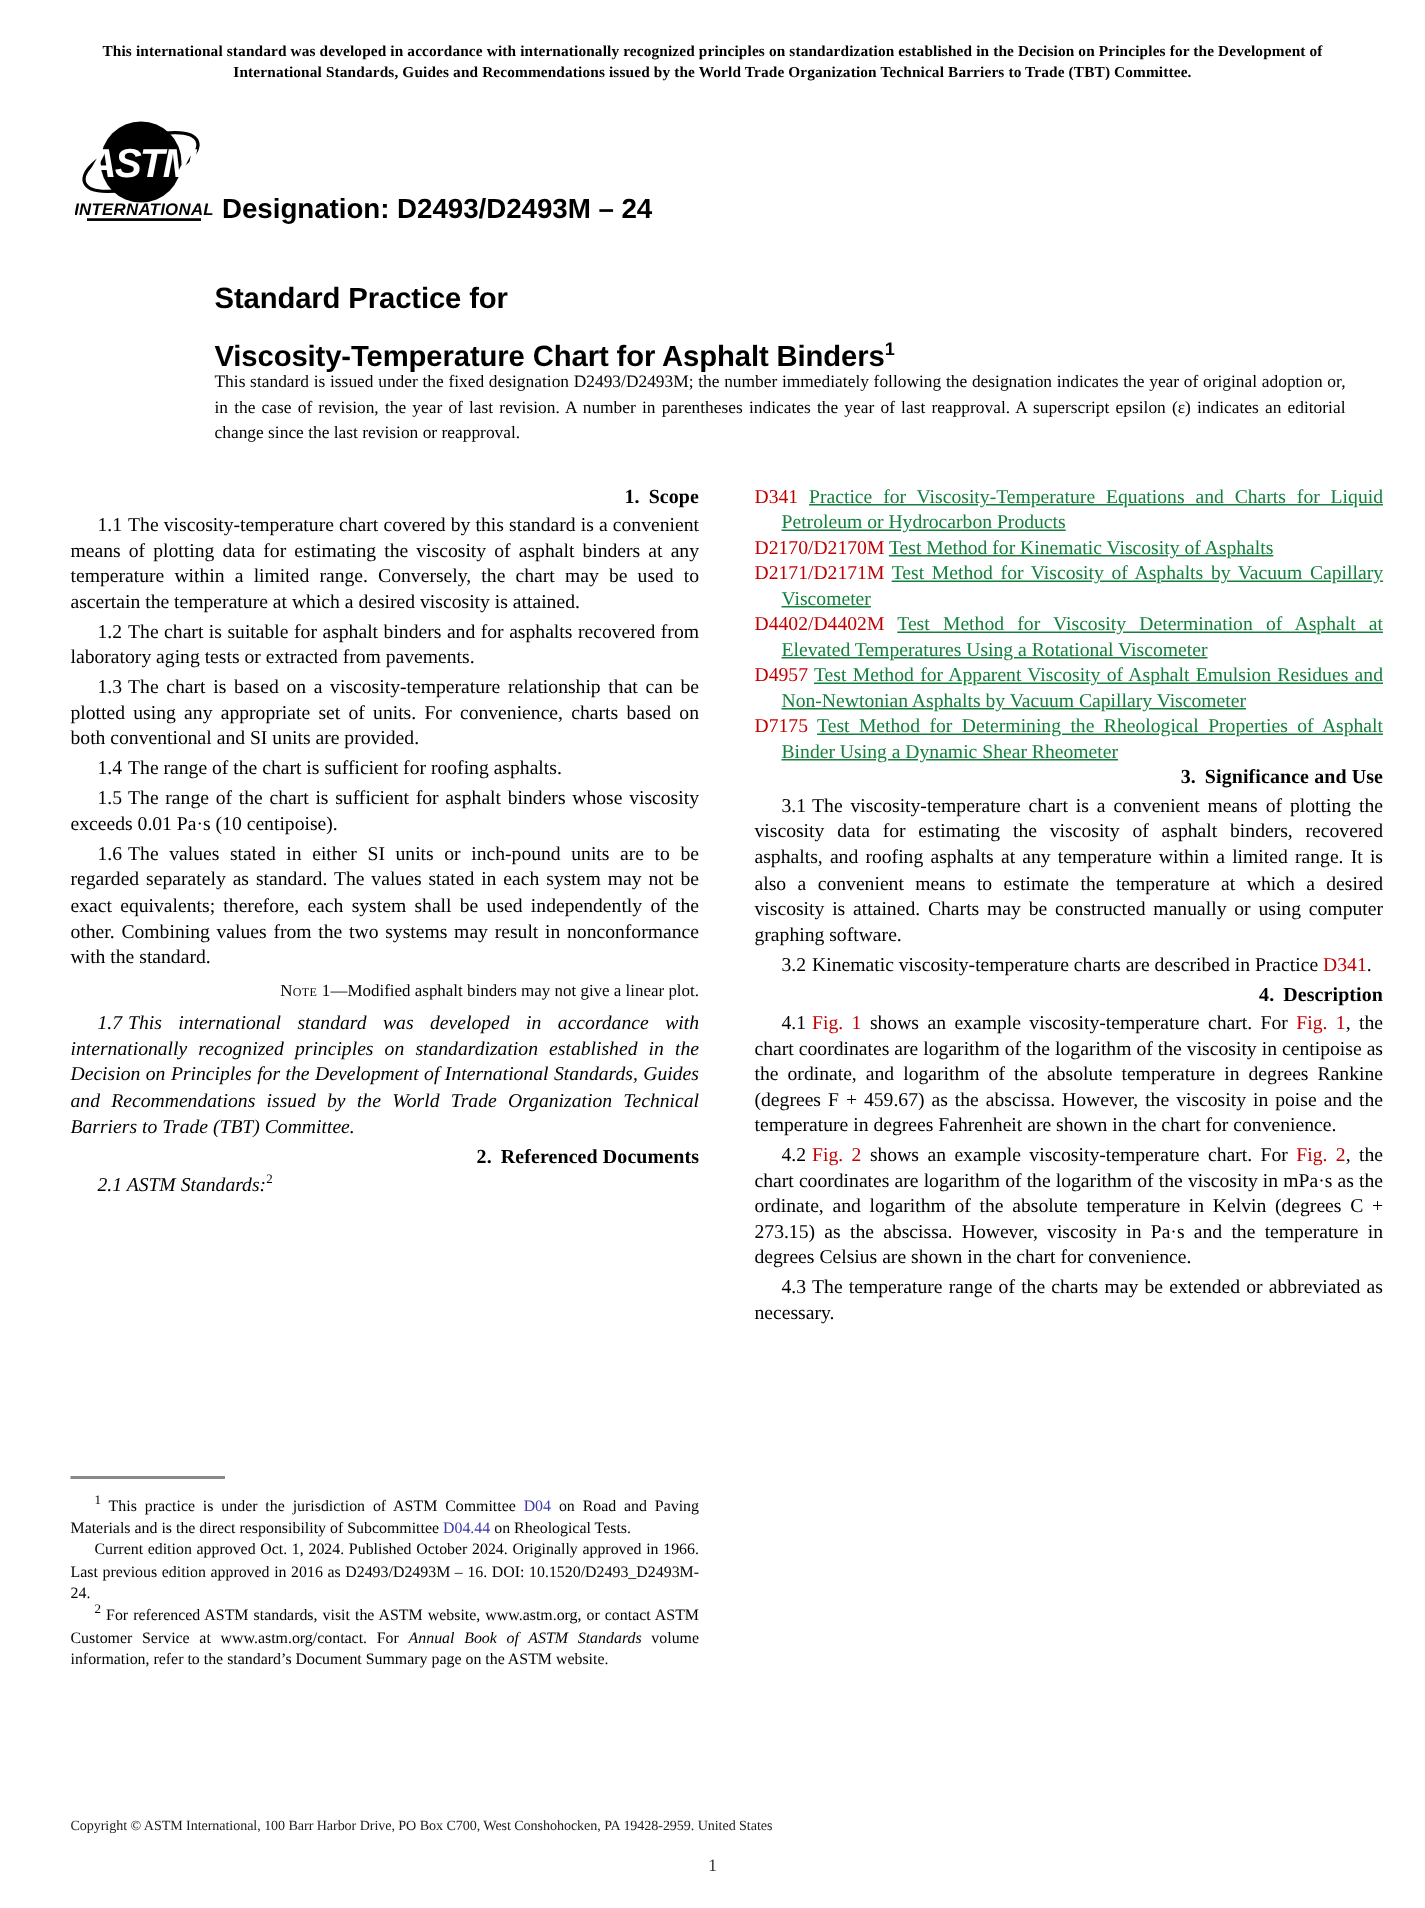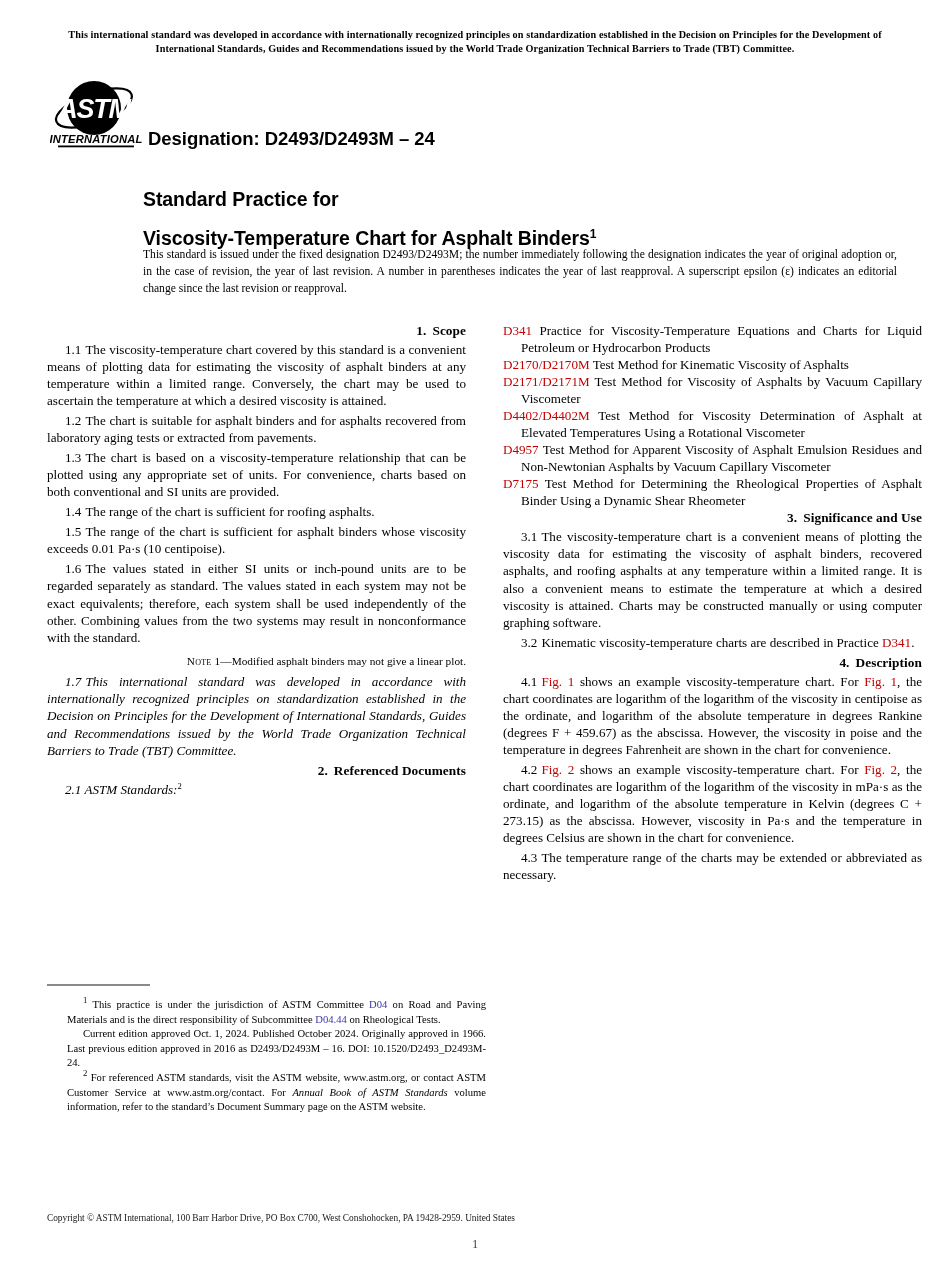--- a/index.html
+++ b/index.html
@@ -148,21 +148,21 @@
   }
   .ref-list li {
     margin: 0 0 0 0;
     padding-left: 18px;
     text-indent: -18px;
     line-height: 1.30;
     text-align: justify;
     text-justify: inter-word;
   }
   .ref-id   { color: #C00000; }
-  .ref-text { color: #000000; }
+  .ref-text { color: #15803d; text-decoration: underline; }
 
   .lnk-red  { color: #C00000; }
   .lnk-blue { color: #3A37A8; }
 
   
   .footnote-rule {
     position: absolute;
     left: 47px;
     top: 968px;
     width: 103px;
@@ -171,21 +171,20 @@
   }
   .footnotes {
     position: absolute;
     left: 47px;
     top: 982px;
     width: 419px;
     font-size: 10.6px;
     line-height: 1.38;
     text-align: justify;
     text-justify: inter-word;
-    margin-left: 20px;
   }
   .footnotes p {
     margin: 0 0 0 0;
     text-indent: 16px;
   }
   .footnotes sup { font-size: 0.82em; vertical-align: super; line-height: 0; }
   .footnotes i { font-style: italic; }
 
   
   .copyright {

